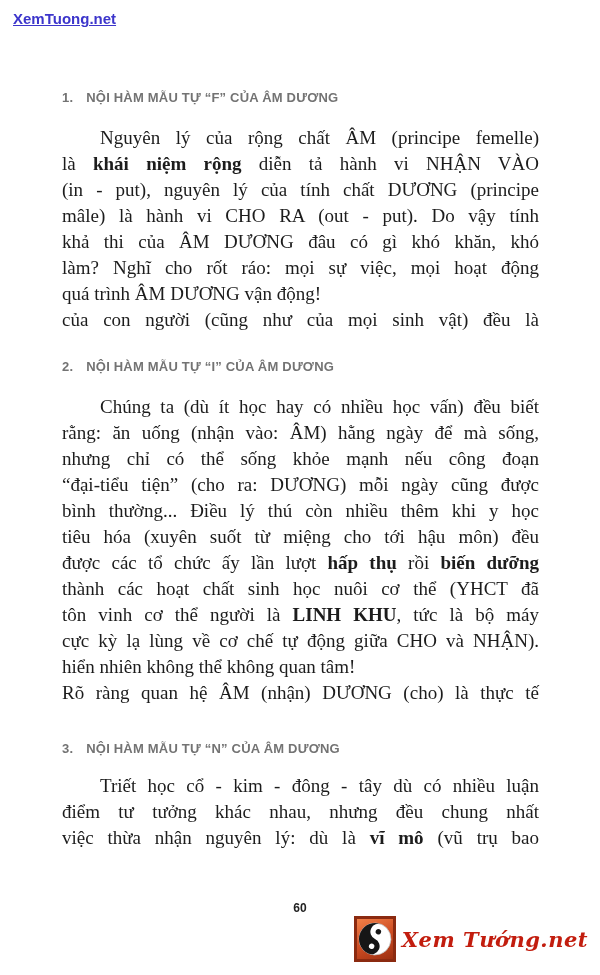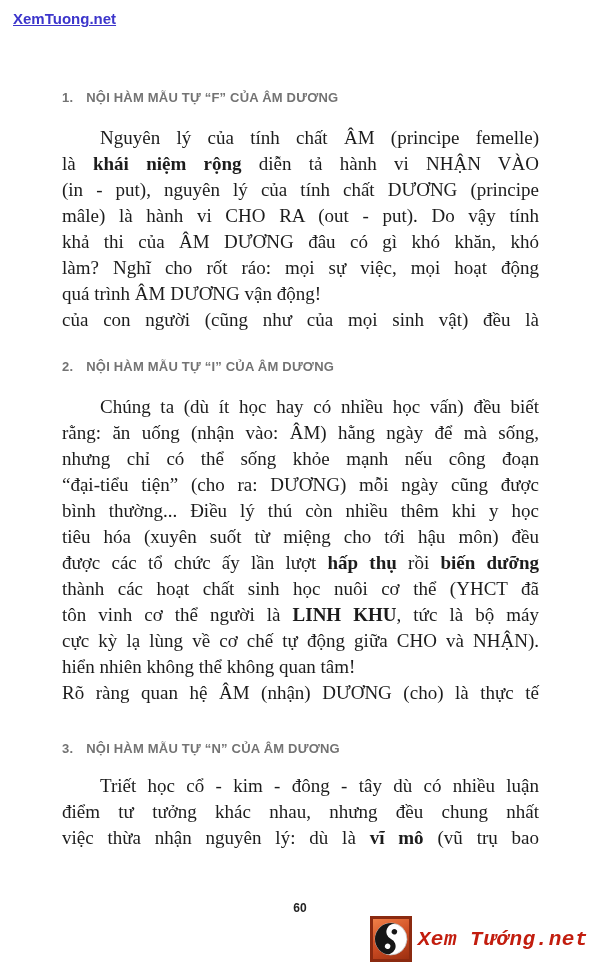--- a/index.html
+++ b/index.html
@@ -50,21 +50,21 @@
 </style>
 </head>
 <body>
 
 <a class="top-link" style="color: rgb(60, 53, 203); text-decoration: underline;">XemTuong.net</a>
 
 <div class="content">
     <div class="section">
       <h2 class="heading"><span class="hnum">1.</span><span class="htitle">NỘI HÀM MẪU TỰ “F” CỦA ÂM DƯƠNG</span></h2>
       <div class="para">
-        <div class="line indent"><span class="seg">Nguyên lý của tính chất ÂM (principe femelle)</span></div>
+        <div class="line indent"><span class="seg">Nguyên lý của rộng chất ÂM (principe femelle)</span></div>
         <div class="line"><span class="seg">là </span><b class="seg">khái niệm rộng</b><span class="seg"> diễn tả hành vi NHẬN VÀO</span></div>
         <div class="line"><span class="seg">(in - put), nguyên lý của tính chất DƯƠNG (principe</span></div>
         <div class="line"><span class="seg">mâle) là hành vi CHO RA (out - put). Do vậy tính</span></div>
         <div class="line"><span class="seg">khả thi của ÂM DƯƠNG đâu có gì khó khăn, khó</span></div>
         <div class="line"><span class="seg">làm? Nghĩ cho rốt ráo: mọi sự việc, mọi hoạt động</span></div>
         <div class="line last"><span class="seg">quá trình ÂM DƯƠNG vận động!</span></div>
         <div class="line"><span class="seg">của con người (cũng như của mọi sinh vật) đều là</span></div>
       </div>
     </div>
     <div class="section">
@@ -100,14 +100,14 @@
   <span class="logo-square">
     <svg width="34" height="34" viewBox="0 0 100 100" aria-hidden="true">
       <g transform="rotate(25 50 50)">
         <circle cx="50" cy="50" r="47" fill="#ffffff" stroke="#bbbbbb" stroke-width="2"></circle>
         <path d="M50,3 a47,47 0 0 0 0,94 a23.5,23.5 0 0 0 0,-47 a23.5,23.5 0 0 1 0,-47 Z" fill="#161616"></path>
         <circle cx="50" cy="26.5" r="8" fill="#161616"></circle>
         <circle cx="50" cy="73.5" r="8" fill="#ffffff"></circle>
       </g>
     </svg>
   </span>
-  <span class="logo-script" style="color: rgb(194, 29, 14); font-family: Liberation Mono, monospace;">Xem Tướng.net</span>
+  <span class="logo-script" style="color: rgb(194, 29, 14);">Xem Tướng.net</span>
 </a>
 
 </body></html>

